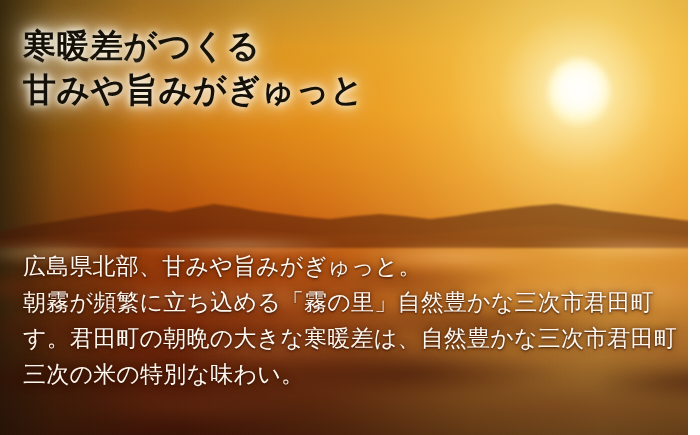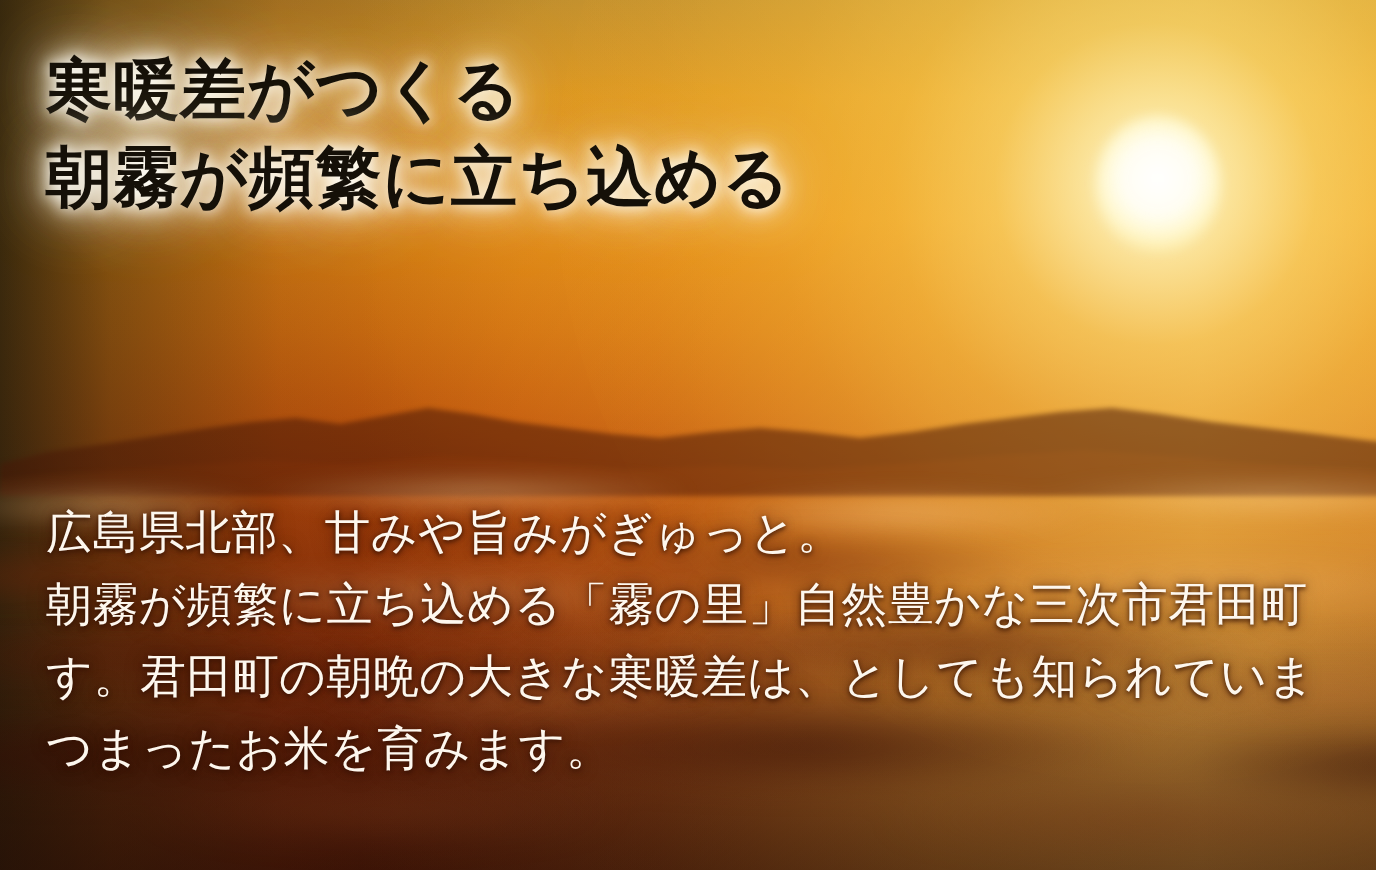--- a/index.html
+++ b/index.html
@@ -273,23 +273,23 @@
   <div class="cloud-layer cloud-a"></div>
   <div class="cloud-layer cloud-b"></div>
   <div class="cloud-layer cloud-c"></div>
   <div class="cloud-layer cloud-d"></div>
 
   <div class="bg-bottom-dark"></div>
   <div class="bg-vignette"></div>
 
   <div class="headline">
     <div class="headline-line">寒暖差がつくる</div>
-    <div class="headline-line">朝霧が頻繁に立ち込める</div>
+    <div class="headline-line">甘みや旨みがぎゅっと</div>
   </div>
 
   <div class="bodycopy">
     <div class="body-line">広島県北部、甘みや旨みがぎゅっと。</div>
     <div class="body-line">朝霧が頻繁に立ち込める「霧の里」自然豊かな三次市君田町</div>
-    <div class="body-line">す。君田町の朝晩の大きな寒暖差は、としても知られていま</div>
-    <div class="body-line">つまったお米を育みます。</div>
+    <div class="body-line">す。君田町の朝晩の大きな寒暖差は、自然豊かな三次市君田町</div>
+    <div class="body-line">三次の米の特別な味わい。</div>
   </div>
 
 </div>
 
 </body></html>

